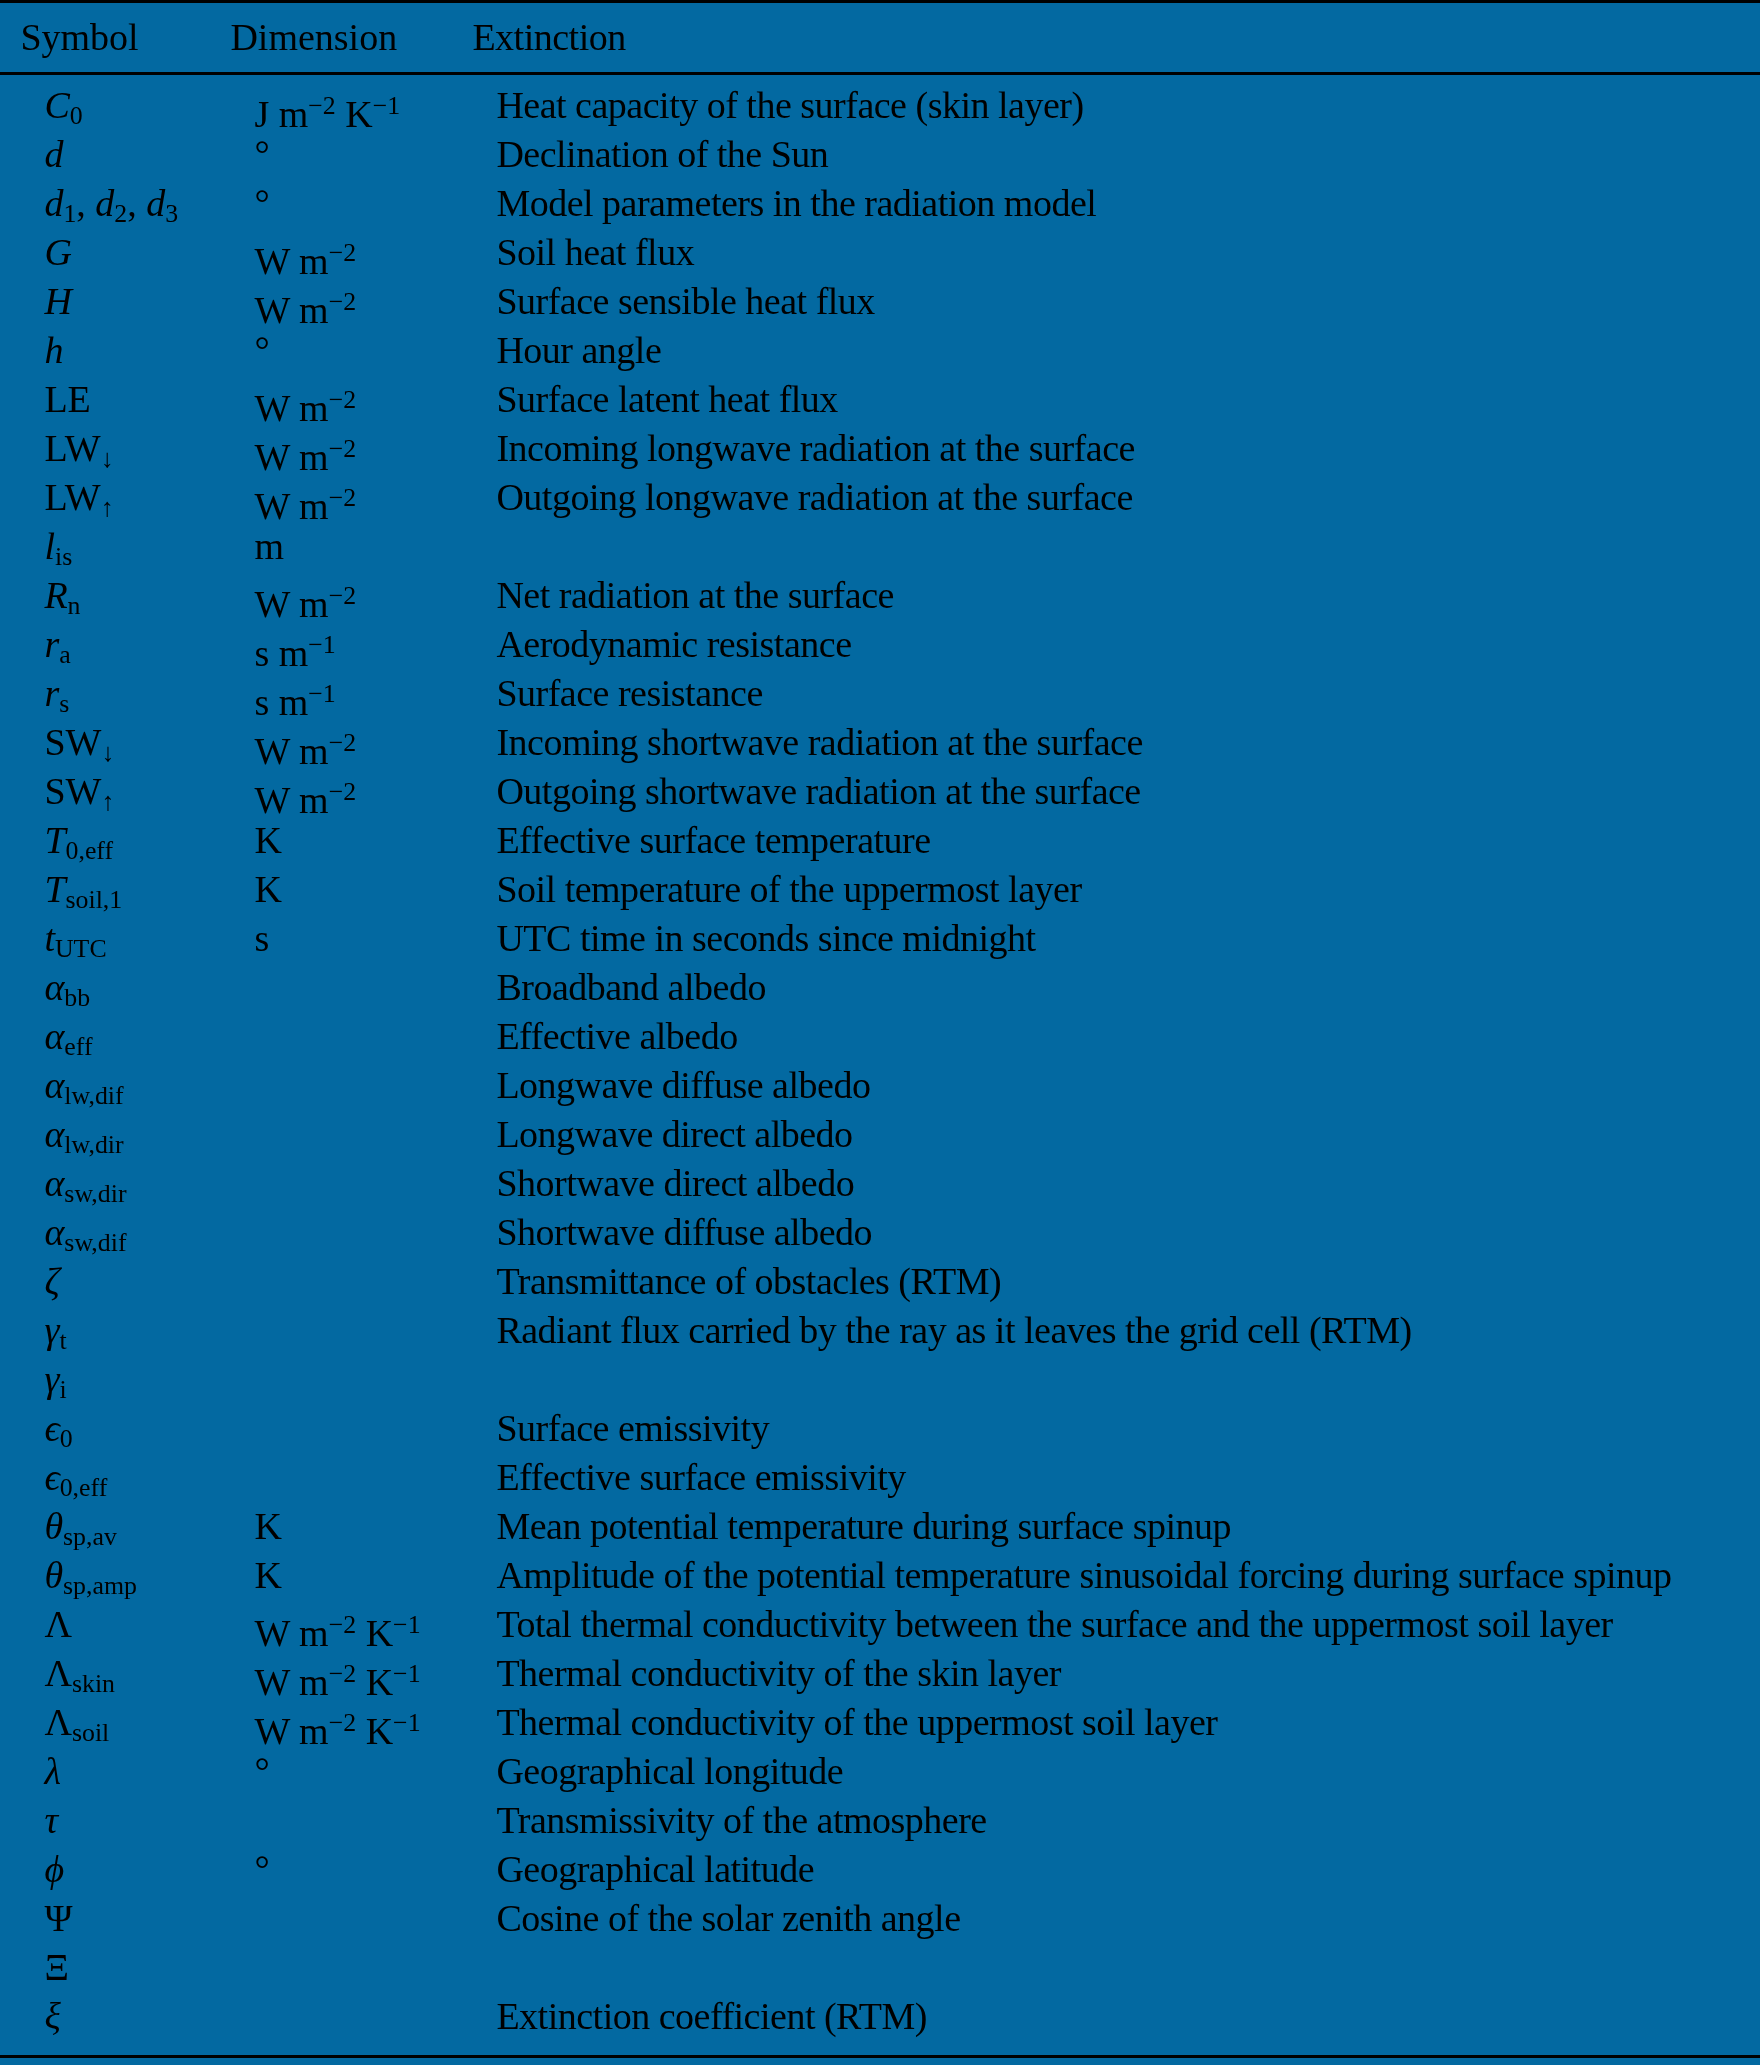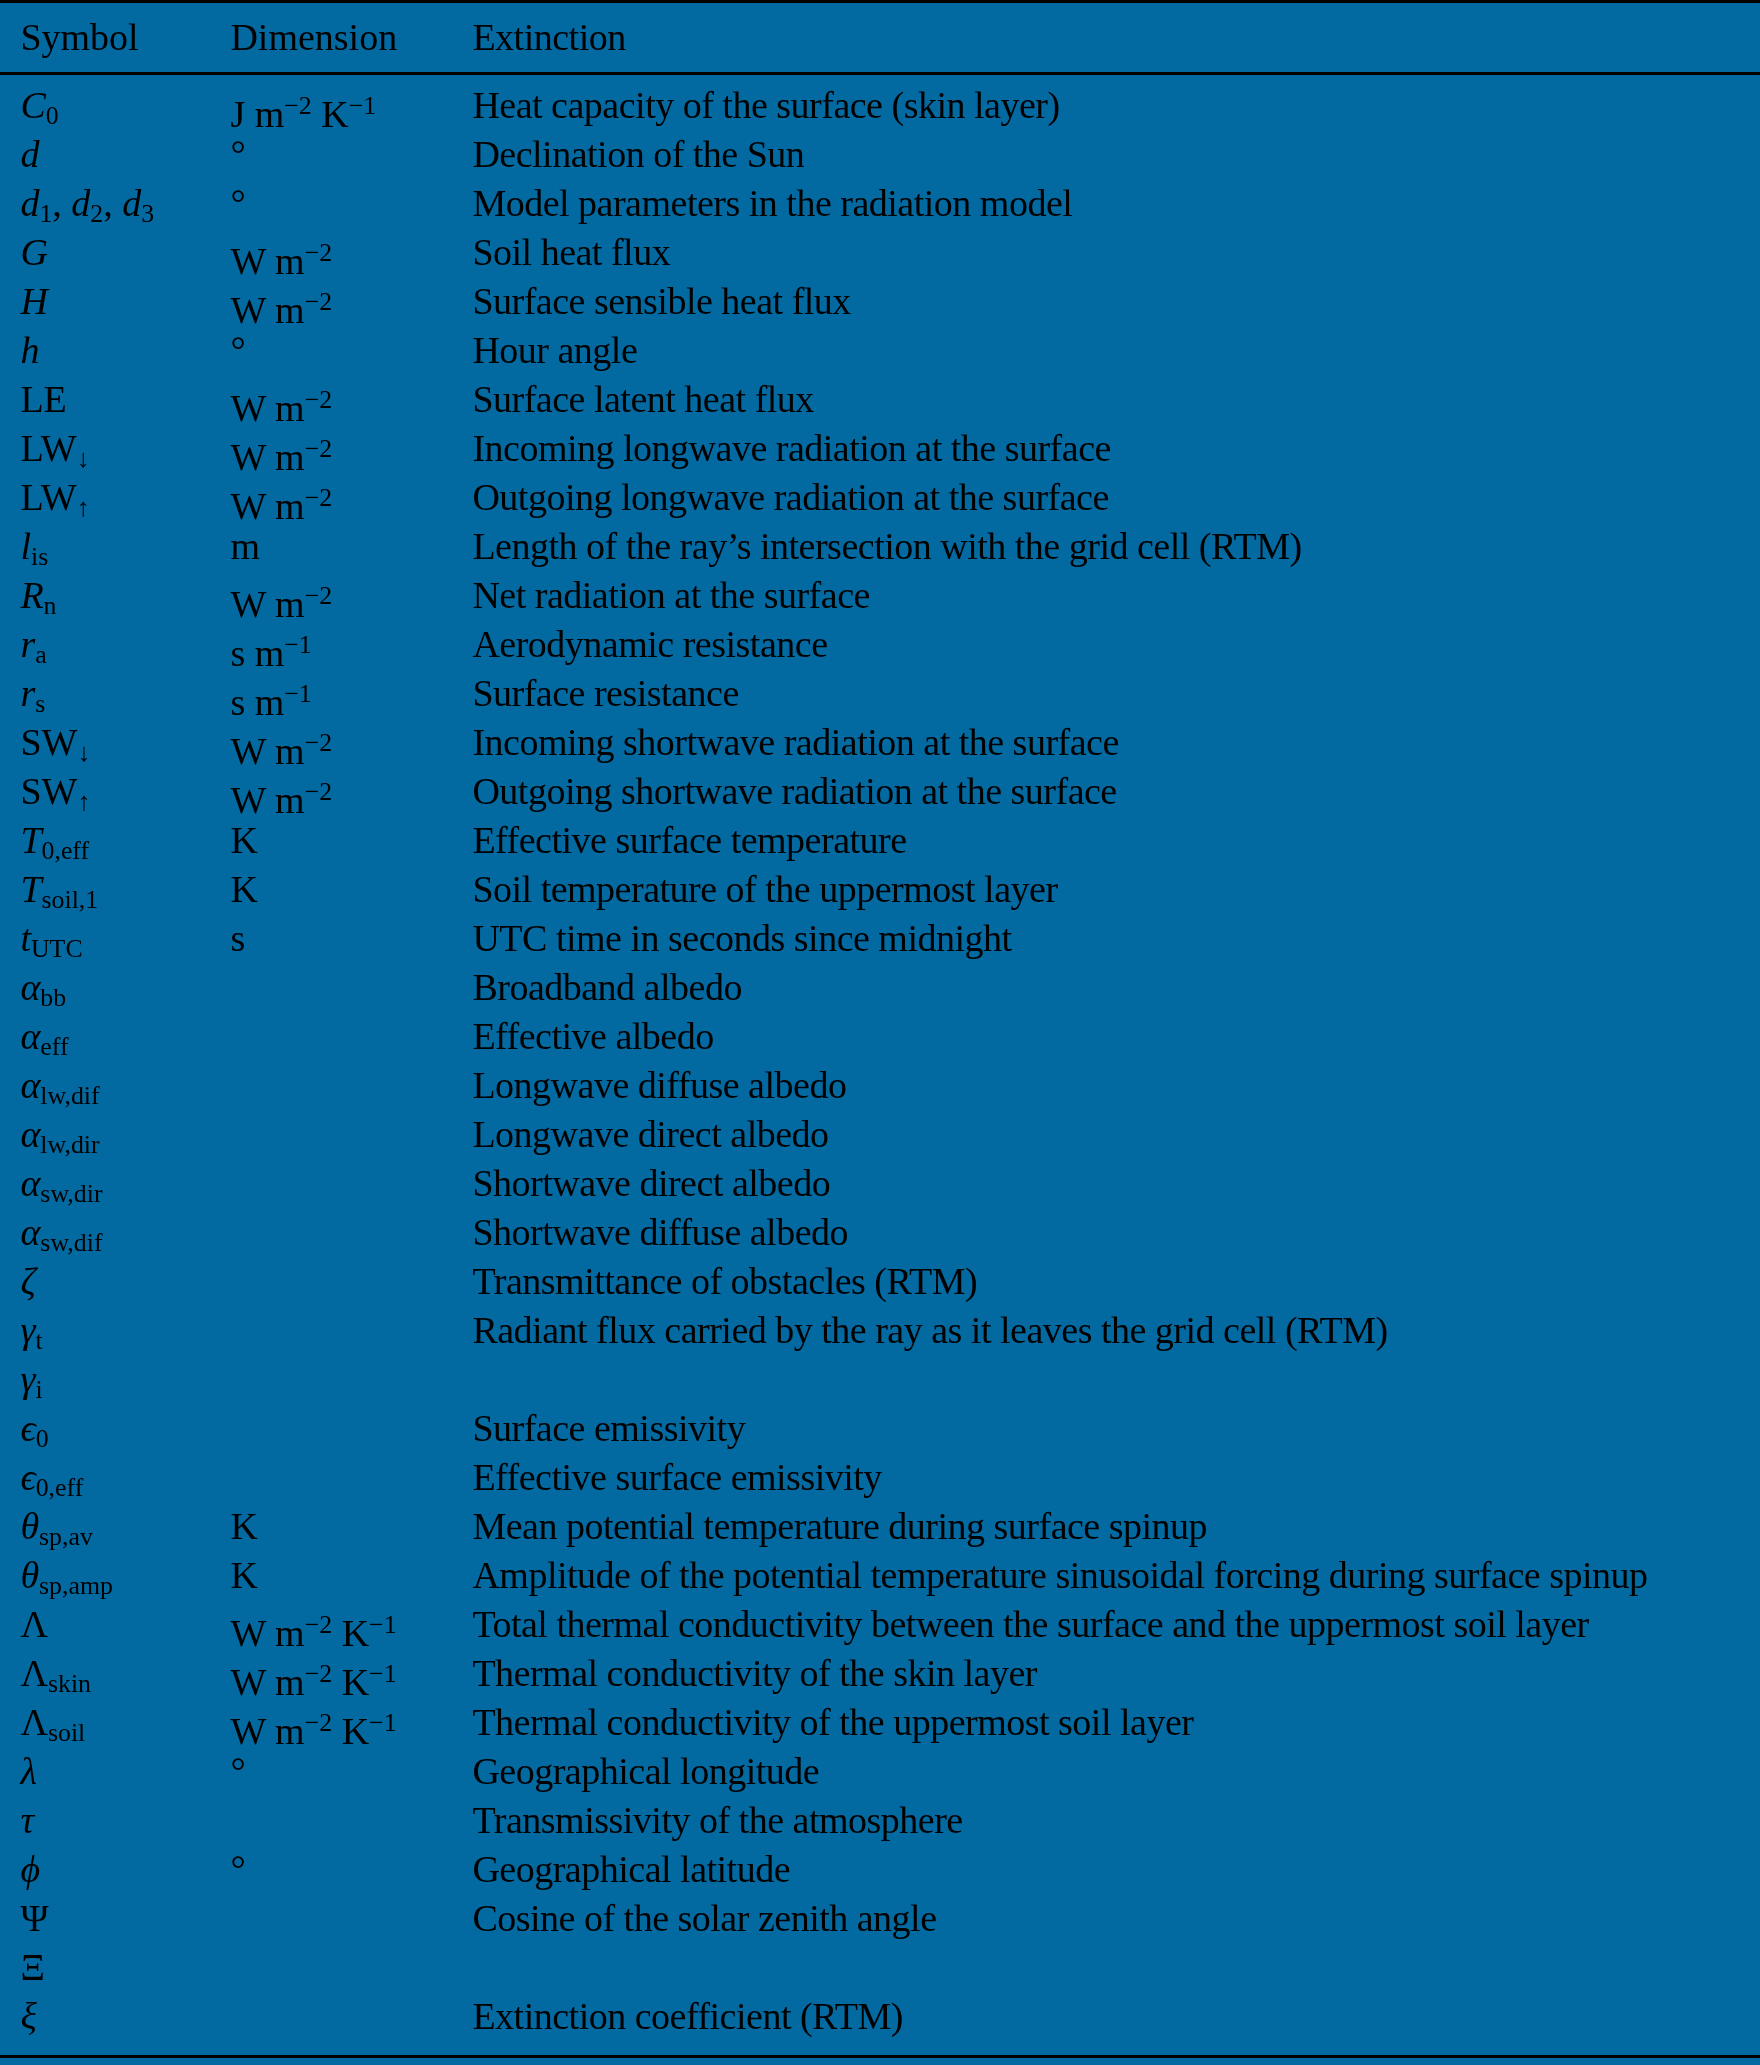--- a/index.html
+++ b/index.html
@@ -14,21 +14,21 @@
     overflow: hidden;
   }
   .rule { position: absolute; left: 0; right: 0; background: #000000; }
   .rule-top { top: 0; height: 3.4px; }
   .rule-mid { top: 72px; height: 2.6px; }
   .rule-bottom { top: 2055px; height: 3.4px; }
   .header-row {
     position: absolute; top: 3.4px; left: 0; right: 0; height: 68px;
   }
   .header-row .cell { line-height: 68px; }
-  .tbody { position: absolute; top: 81px; left: 0; right: 0; }
+  .tbody { position: absolute; top: 81px; left: 0; right: 0; padding-left: 24px; }
   .row {
     display: grid;
     grid-template-columns: 210px 242px 1fr;
     padding-left: 20.4px;
     height: 49px;
   }
   .cell { white-space: nowrap; line-height: 49px; }
   .cell.desc { letter-spacing: -0.5px; }
   .i { font-style: italic; }
   .sub { font-size: 68%; vertical-align: -0.22em; }
@@ -90,21 +90,20 @@
         <div class="cell desc">Incoming longwave radiation at the surface</div>
       </div>
       <div class="row">
         <div class="cell sym"><span>LW</span><span class="sub">↑</span></div>
         <div class="cell dim"><span>W m</span><span class="sup">−2</span></div>
         <div class="cell desc">Outgoing longwave radiation at the surface</div>
       </div>
       <div class="row">
         <div class="cell sym"><span class="i">l</span><span class="sub">is</span></div>
         <div class="cell dim"><span>m</span></div>
-        <div class="cell desc">Length of the ray’s intersection with the grid cell (RTM)</div>
       </div>
       <div class="row">
         <div class="cell sym"><span class="i">R</span><span class="sub">n</span></div>
         <div class="cell dim"><span>W m</span><span class="sup">−2</span></div>
         <div class="cell desc">Net radiation at the surface</div>
       </div>
       <div class="row">
         <div class="cell sym"><span class="i">r</span><span class="sub">a</span></div>
         <div class="cell dim"><span>s m</span><span class="sup">−1</span></div>
         <div class="cell desc">Aerodynamic resistance</div>

